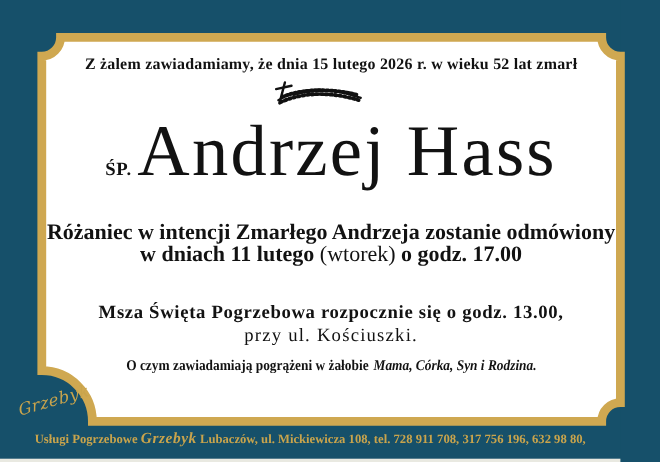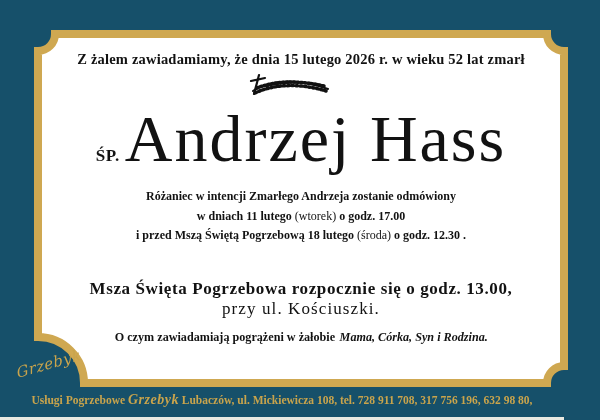--- a/index.html
+++ b/index.html
@@ -19,26 +19,26 @@
     display:flex;flex-direction:column;align-items:center;text-align:center;
     color:#121212;
   }
   .notice{
     margin-top:13px;
     font-weight:bold;font-size:14.5px;line-height:18px;letter-spacing:0.2px;
     white-space:nowrap;
   }
   .ornament{margin-top:4px;margin-left:-26px;height:26px;}
   .name-row{
-    margin-top:16px;line-height:49px;white-space:nowrap;
+    margin-top:0;line-height:80px;white-space:nowrap;
   }
   .sp-prefix{font-size:17px;font-weight:bold;letter-spacing:0.5px;margin-right:5px;}
   .deceased-name{font-size:66px;letter-spacing:2px;}
   .urn-block{margin-top:7px;font-size:17px;line-height:22px;}
-  .rosary-block{margin-top:7px;font-weight:bold;font-size:12px;line-height:19.5px;}
+  .rosary-block{margin-top:7px;font-weight:bold;font-size:20px;line-height:19.5px;}
   .mass-block{margin-top:9px;font-size:17px;line-height:20.5px;letter-spacing:1.1px;}
   .mass-line1{font-weight:bold;letter-spacing:0.6px;margin-top:24px;}
   .family-line{
     margin-top:9px;font-size:13.5px;font-weight:bold;white-space:nowrap;
     transform:scaleX(0.9);transform-origin:center;
   }
   .family-names{font-style:italic;margin-left:5px;}
   .b{font-weight:bold;}
   .paren{font-weight:normal;}
   .corner-signature{
@@ -82,21 +82,20 @@
     </svg>
 
     <div class="name-row">
       <span class="sp-prefix">ŚP.</span><span class="deceased-name">Andrzej Hass</span>
     </div>
 
 
     <div class="rosary-block">
       <div>Różaniec w intencji Zmarłego Andrzeja zostanie odmówiony</div>
       <div><span>w dniach 11 lutego </span><span class="paren">(wtorek)</span><span> o godz. 17.00</span></div>
-      <div><span>i przed Mszą Świętą Pogrzebową 18 lutego </span><span class="paren">(środa)</span><span> o godz. 12.30 .</span></div>
     </div>
 
     <div class="mass-block">
       <div class="mass-line1">Msza Święta Pogrzebowa rozpocznie się o godz. 13.00,</div>
       <div>przy ul. Kościuszki.</div>
     </div>
 
     <div class="family-line">
       <span>O czym zawiadamiają pogrążeni w żałobie</span><span class="family-names">Mama, Córka, Syn i Rodzina.</span>
     </div>

